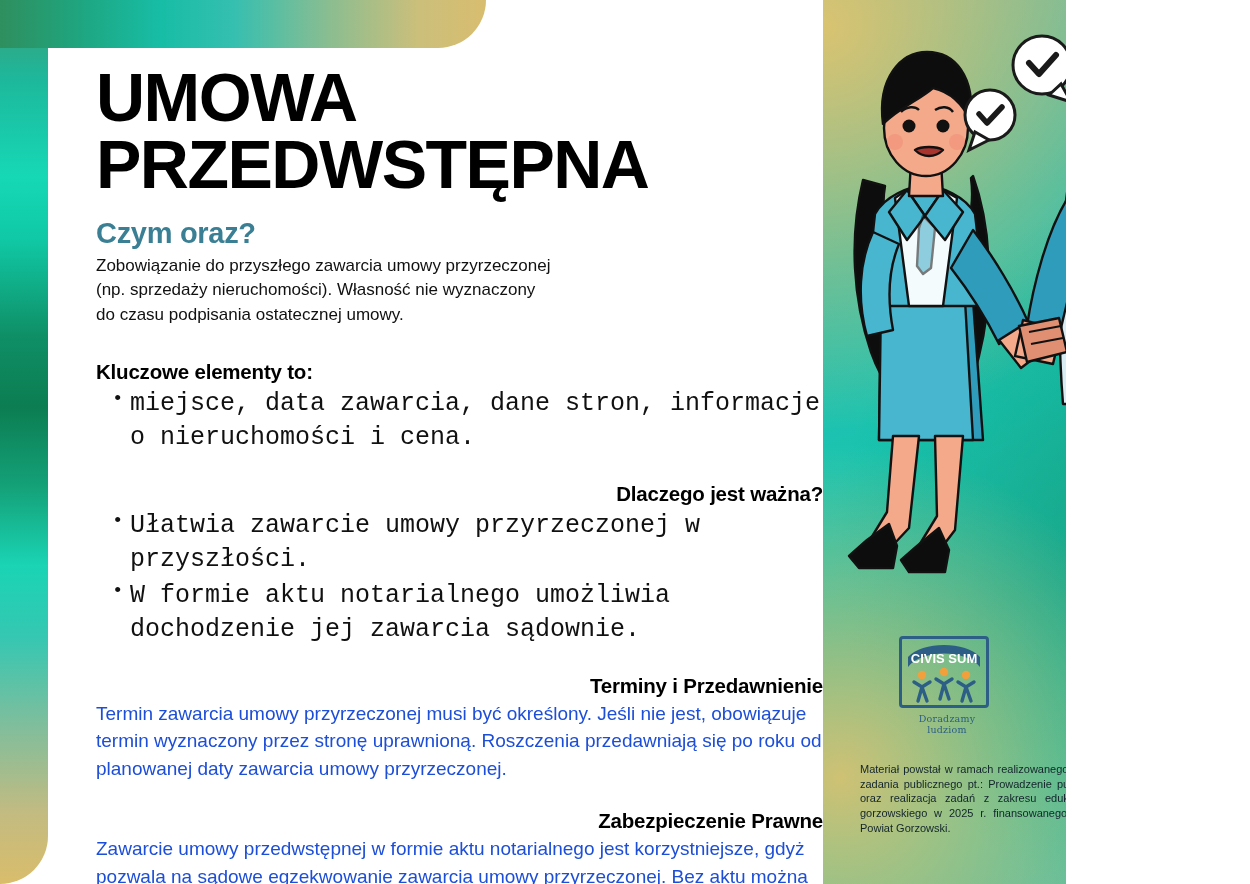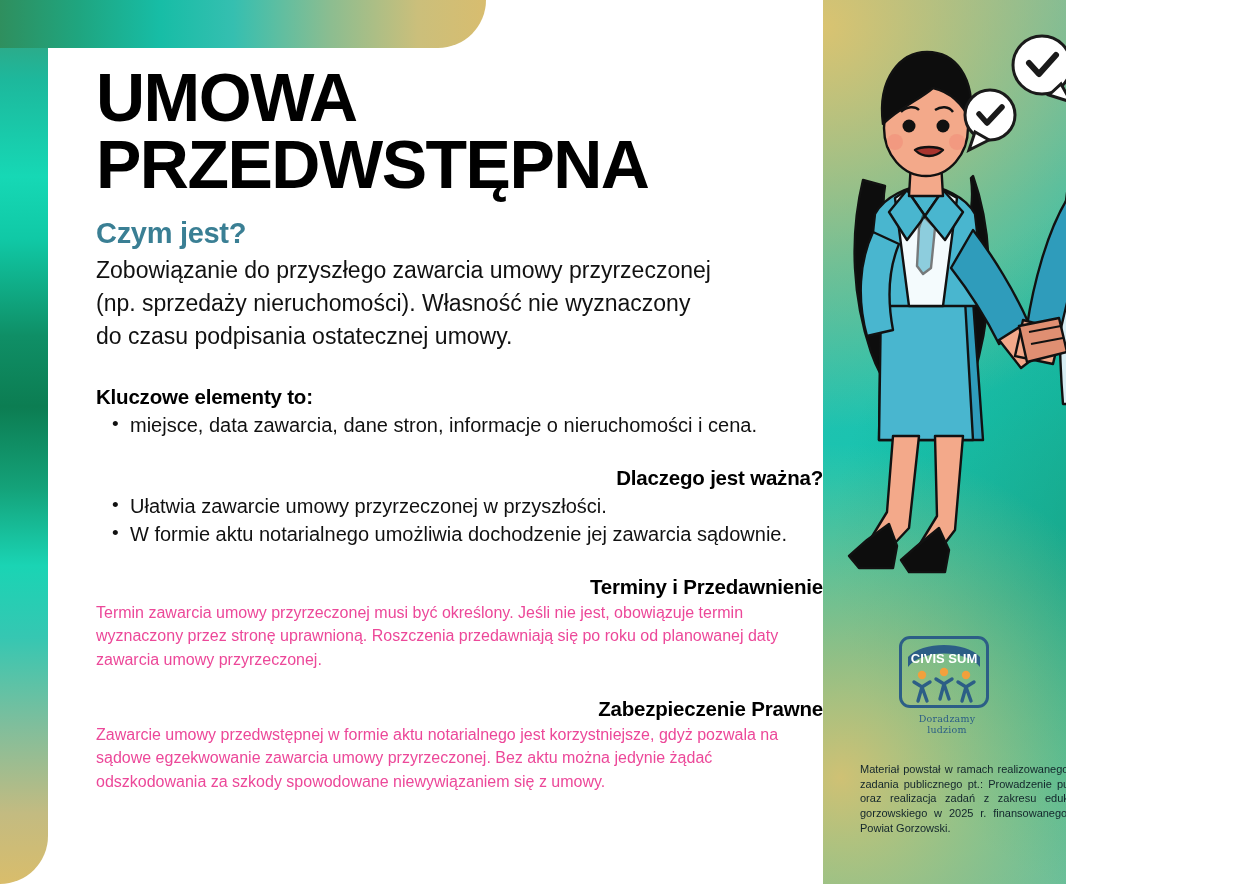--- a/index.html
+++ b/index.html
@@ -62,21 +62,21 @@
   .subhead {
     color: #3a7f94;
     font-weight: 800;
     font-size: 29px;
     letter-spacing: -0.3px;
     margin-top: 20px;
     margin-bottom: 4px;
   }
 
   .para {
-    font-size: 23px;
+    font-size: 17px;
     line-height: 1.42;
     color: #111111;
     max-width: 718px;
   }
   .para .ln { display: block; }
 
   .sec-title {
     font-weight: 800;
     font-size: 20.5px;
     color: #000000;
@@ -85,39 +85,40 @@
   .sec-title.gap { margin-top: 26px; text-align: right; }
   .sec-title.gap-lg { margin-top: 33px; }
 
   ul.bullets {
     list-style: none;
     margin: 3px 0 0 0;
     padding: 0;
   }
   ul.bullets li {
     position: relative;
-    font-size: 20px;
+    font-size: 25px;
     line-height: 1.38;
     color: #111111;
     padding-left: 34px;
     max-width: 730px;
     margin-bottom: 1px;
+    font-family: Liberation Mono, monospace;
   }
   ul.bullets li::before {
     content: "•";
     position: absolute;
     left: 16px; top: -1px;
     font-size: 19px;
     color: #111111;
   }
 
   .body-block {
-    font-size: 16px;
+    font-size: 19px;
     line-height: 1.46;
-    color: #ec4899;
+    color: #1d4ed8;
     max-width: 730px;
     margin-top: 2px;
   }
 
   
   .right-panel {
     position: absolute;
     left: 823px; top: 0;
     width: 427px; height: 884px;
     overflow: hidden;
@@ -139,21 +140,21 @@
     width: 427px; height: 110px;
     display: flex;
     align-items: flex-start;
     gap: 92px;
     padding-left: 76px;
   }
   .civis-wrap { width: 96px; }
   .civis-box {
     width: 90px; height: 72px;
     border: 3px solid #2c5e86;
-    border-radius: 11px;
+    border-radius: 4px;
     background: transparent;
     position: relative;
   }
   .civis-tag {
     font-family: "DejaVu Serif", serif;
     font-size: 9.5px;
     color: #2c5e86;
     text-align: center;
     margin-top: 5px;
     letter-spacing: 0.2px;
@@ -180,21 +181,21 @@
   <div class="band-left"></div>
   <div class="band-top"></div>
 
   <div class="card">
 
     <h1 class="headline">
       <span class="ln">UMOWA</span>
       <span class="ln">PRZEDWSTĘPNA</span>
     </h1>
 
-    <h2 class="subhead">Czym jest?</h2>
+    <h2 class="subhead">Czym oraz?</h2>
 
     <div class="para">
       <span class="ln">Zobowiązanie do przyszłego zawarcia umowy przyrzeczonej</span>
       <span class="ln">(np. sprzedaży nieruchomości). Własność nie wyznaczony</span>
       <span class="ln">do czasu podpisania ostatecznej umowy.</span>
     </div>
 
     <h3 class="sec-title gap-lg">Kluczowe elementy to:</h3>
     <ul class="bullets">
       <li>miejsce, data zawarcia, dane stron, informacje o nieruchomości i cena.</li>

